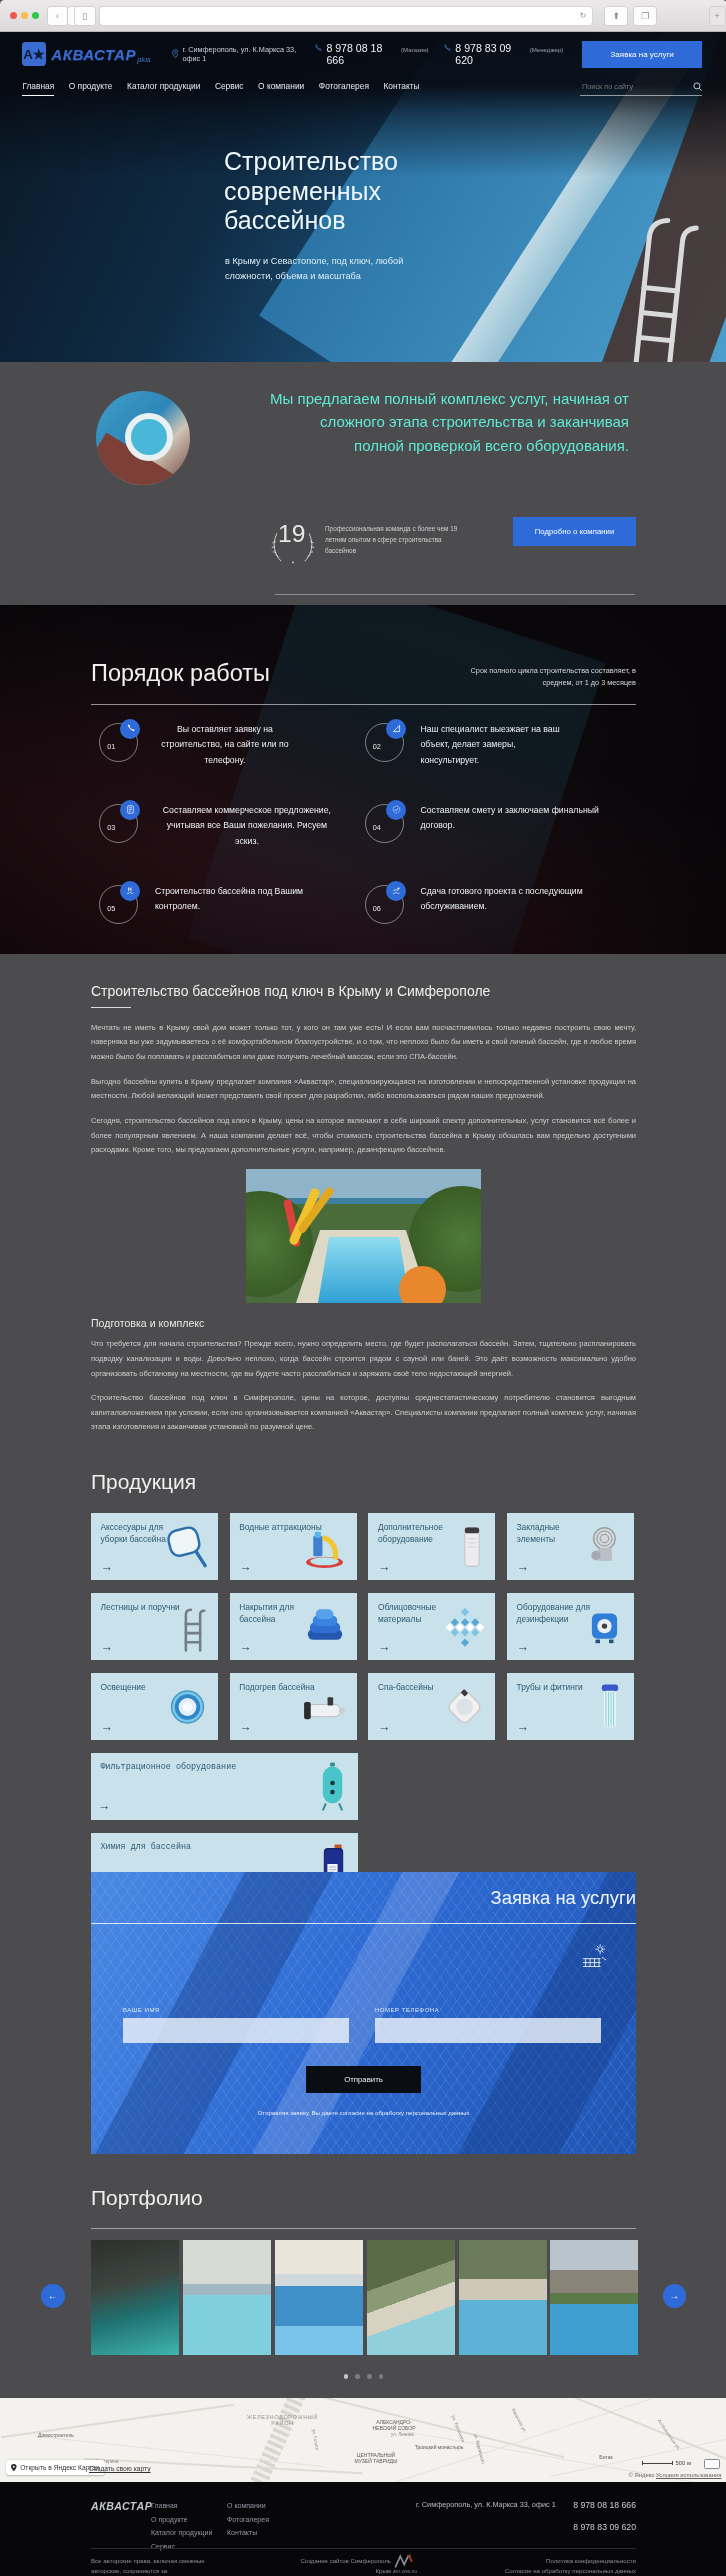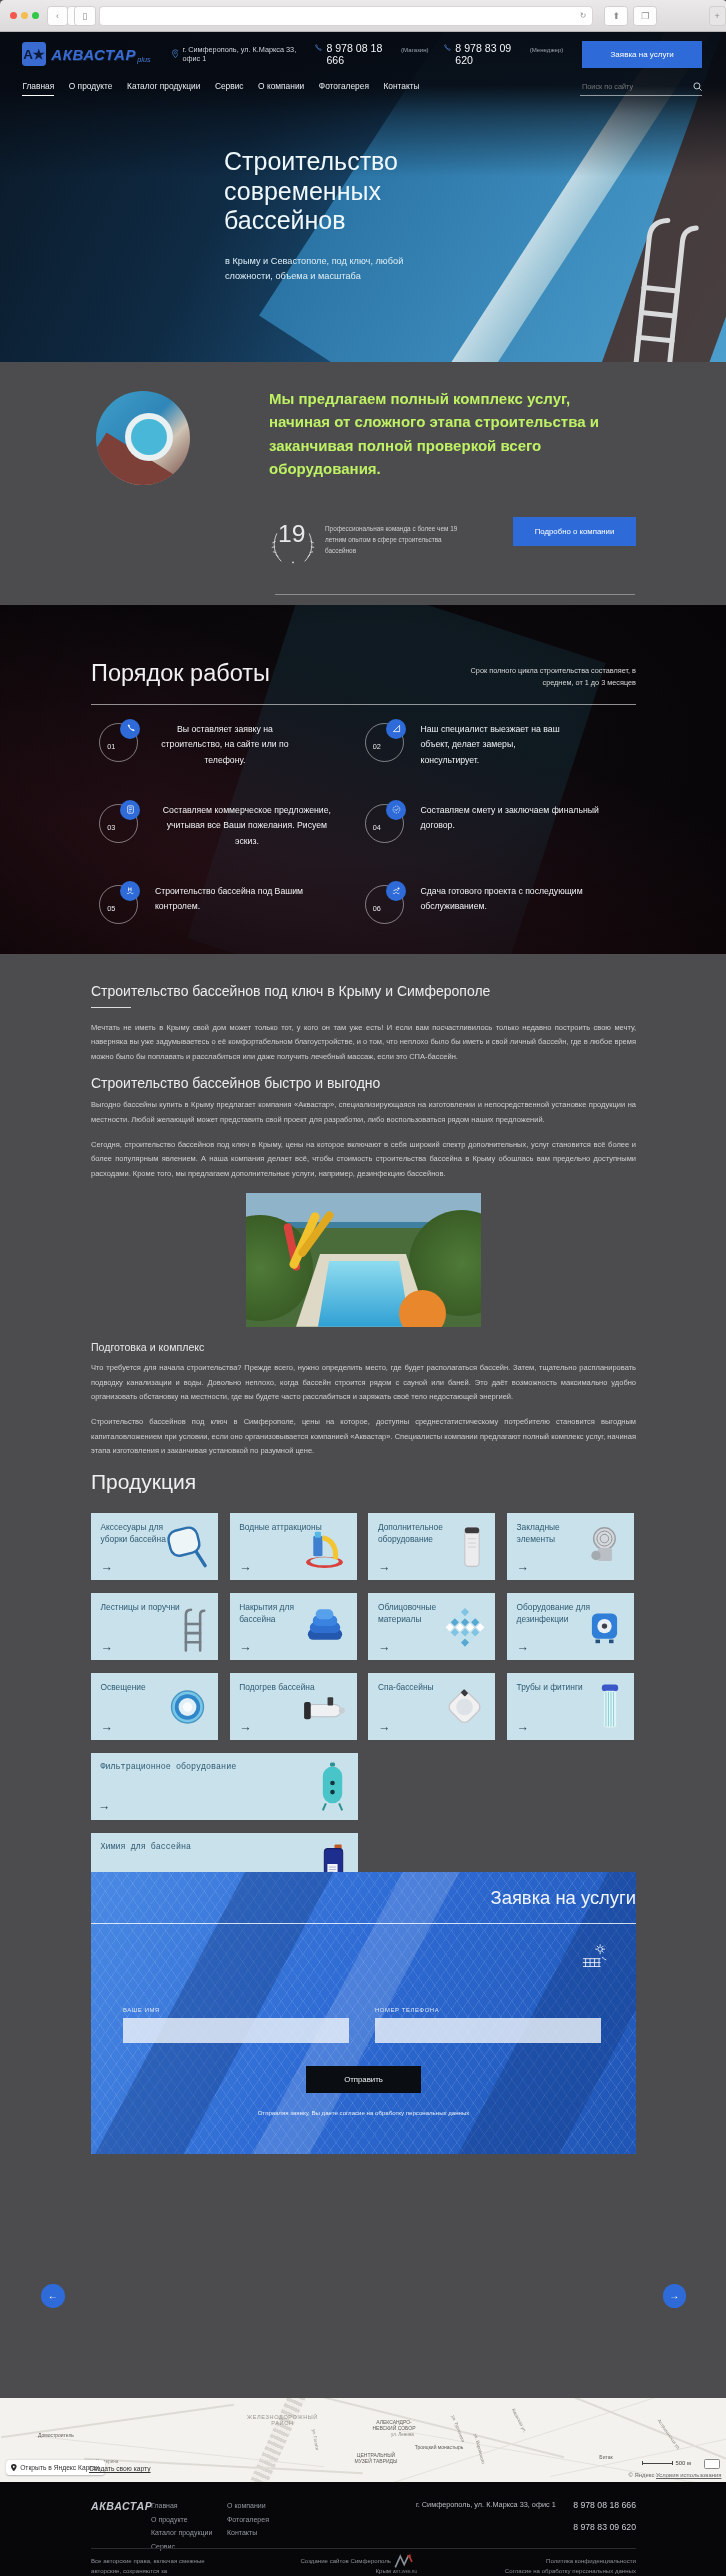--- a/index.html
+++ b/index.html
@@ -37,21 +37,21 @@
   .hero-title{position:absolute;left:224px;top:115px;width:240px;color:#eef7fb;font-size:25px;line-height:1.18;z-index:4;font-weight:400;}
   .hero-sub{position:absolute;left:225px;top:222px;width:212px;color:#dceef6;font-size:9.2px;line-height:1.65;z-index:4;}
   .ladder{position:absolute;left:625px;top:168px;z-index:3;}
 
   
   .about{height:243px;background:#4c4c4e;position:relative;}
   .circle-photo{width:94px;height:94px;border-radius:50%;overflow:hidden;position:absolute;left:4.5px;top:29px;background:linear-gradient(135deg,#3f9fc9 0%,#2f86b8 45%,#cfc4b4 66%,#6d3f3a 100%);}
   .circle-photo .spa{position:absolute;left:29px;top:22.4px;width:48px;height:48px;border-radius:50%;background:#e8f0f2;}
   .circle-photo .spa i{position:absolute;left:6.1px;top:6.1px;width:36px;height:36px;border-radius:50%;background:#49b8d8;display:block;}
   .circle-photo .wedge{position:absolute;left:-11.2px;bottom:-26px;width:84px;height:61px;background:#7c4038;transform:rotate(32deg);}
-  .about-h{position:absolute;left:178px;top:25px;width:360px;color:#bef264;font-size:15px;line-height:1.56;font-weight:700;}
+  .about-h{position:absolute;left:178px;top:25px;width:360px;color:#5eead4;font-size:15px;line-height:1.56;font-weight:400;text-align:right;}
   .laurel{position:absolute;left:178px;top:150px;width:48px;height:54px;color:#e8e8e8;}
   .laurel .num{font-size:24.6px;font-weight:300;position:absolute;left:9px;top:7.8px;}
   .exp{position:absolute;left:234px;top:161px;width:140px;color:#cfcfcf;font-size:6.4px;line-height:1.75;}
   .btn-blue{background:#2e6bd8;color:#fff;border:none;font-size:7.8px;display:flex;align-items:center;justify-content:center;cursor:pointer;}
   .about .btn-blue{position:absolute;right:0;top:155px;width:123px;height:29px;}
   .about-div{position:absolute;left:184px;top:232px;width:360px;height:0.6px;background:#8d8d8f;}
 
   
   .work{height:349px;background:#0b080c;position:relative;overflow:hidden;}
   .work .bgpool{position:absolute;width:313px;height:391px;left:240px;top:0;transform:rotate(18deg);background:linear-gradient(#17414f,#123745);opacity:.32;}
@@ -363,21 +363,20 @@
           </div>
         </div>
     </div>
   </div>
 
   <div class="seo">
     <div class="wrap inner">
       <h2>Строительство бассейнов под ключ в Крыму и Симферополе</h2>
       <div class="hline"></div>
       <p>Мечтать не иметь в Крыму свой дом может только тот, у кого он там уже есть! И если вам посчастливилось только недавно построить свою мечту, наверняка вы уже задумываетесь о её комфортабельном благоустройстве, и о том, что неплохо было бы иметь и свой личный бассейн, где в любое время можно было бы поплавать и расслабиться или даже получить лечебный массаж, если это СПА-бассейн.</p>
-      <h2>Строительство бассейнов быстро и выгодно</h2>
       <p style="margin-top:7.8px">Выгодно бассейны купить в Крыму предлагает компания «Аквастар», специализирующаяся на изготовлении и непосредственной установке продукции на местности. Любой желающий может представить свой проект для разработки, либо воспользоваться рядом наших предложений.</p>
       <p>Сегодня, строительство бассейнов под ключ в Крыму, цены на которое включают в себя широкий спектр дополнительных, услуг становится всё более и более популярным явлением. А наша компания делает всё, чтобы стоимость строительства бассейна в Крыму обошлась вам предельно доступными расходами. Кроме того, мы предлагаем дополнительные услуги, например, дезинфекцию бассейнов.</p>
       <div class="parkimg">
         <div class="tree" style="left:-39px;top:22.4px"></div>
         <div class="tree" style="right:-34px;top:17px"></div>
         <div class="deckp"></div>
         <div class="pool"></div>
         <div class="tube"></div>
         <div class="slide"></div>
         <div class="slide2"></div>
@@ -608,20 +607,38 @@
             <div class="f-label" style="left: 284px;">НОМЕР ТЕЛЕФОНА</div>
             <input class="f-input" style="left: 284px; width: 213px;">
           </div>
         <button class="submit">Отправить</button>
         <div class="consent">Отправляя заявку, Вы даете согласие на обработку персональных данных</div>
       </div>
     </div>
   </div>
 
   <div class="port">
+    <div class="wrap">
+      <div class="port-title">Портфолио</div>
+      <div class="port-div"></div>
+      <div class="tiles" id="tiles">
+          <div class="tile" style="background: linear-gradient(165deg, rgb(44, 48, 45) 0%, rgb(62, 69, 65) 38%, rgb(32, 112, 111) 62%, rgb(63, 180, 174) 100%);"></div>
+          <div class="tile" style="background: linear-gradient(rgb(214, 217, 212) 0px, rgb(214, 217, 212) 38%, rgb(159, 184, 196) 38%, rgb(159, 184, 196) 48%, rgb(127, 208, 220) 48%, rgb(127, 208, 220) 100%), linear-gradient(90deg, transparent 47%, rgb(192, 57, 43) 47%, rgb(192, 57, 43) 52%, transparent 52%);"></div>
+          <div class="tile" style="background: linear-gradient(rgb(233, 229, 218) 0px, rgb(233, 229, 218) 30%, rgb(207, 216, 220) 30%, rgb(207, 216, 220) 40%, rgb(63, 143, 201) 40%, rgb(63, 143, 201) 75%, rgb(121, 196, 232) 75%, rgb(121, 196, 232) 100%);"></div>
+          <div class="tile" style="background: linear-gradient(160deg, rgb(90, 107, 74) 0px, rgb(90, 107, 74) 35%, rgb(138, 154, 116) 35%, rgb(138, 154, 116) 50%, rgb(216, 210, 194) 50%, rgb(216, 210, 194) 66%, rgb(143, 208, 220) 66%, rgb(143, 208, 220) 100%);"></div>
+          <div class="tile" style="background: linear-gradient(rgb(107, 122, 90) 0px, rgb(107, 122, 90) 34%, rgb(207, 200, 184) 34%, rgb(207, 200, 184) 52%, rgb(93, 179, 214) 52%, rgb(93, 179, 214) 100%);"></div>
+          <div class="tile" style="background: linear-gradient(rgb(185, 196, 204) 0px, rgb(185, 196, 204) 26%, rgb(138, 131, 120) 26%, rgb(138, 131, 120) 46%, rgb(90, 122, 74) 46%, rgb(90, 122, 74) 56%, rgb(63, 159, 208) 56%, rgb(63, 159, 208) 100%);"></div>
+        </div>
+      <div class="dots" id="dots">
+          <div class="dot active"></div>
+          <div class="dot"></div>
+          <div class="dot"></div>
+          <div class="dot"></div>
+        </div>
+    </div>
     <div class="car-arrow" style="left:41px">←</div>
     <div class="car-arrow" style="right:41px">→</div>
   </div>
 
   <div class="map">
     <div class="rail"></div>
     <div id="map-roads">
         <div class="road" style="left: 0px; top: 22.4px; width: 235px; transform: rotate(-8deg);"></div>
         <div class="road thin" style="left: 34px; top: 53px; width: 291px; transform: rotate(6deg);"></div>
         <div class="road" style="left: 179px; top: 11.2px; width: 391px; transform: rotate(14deg);"></div>

